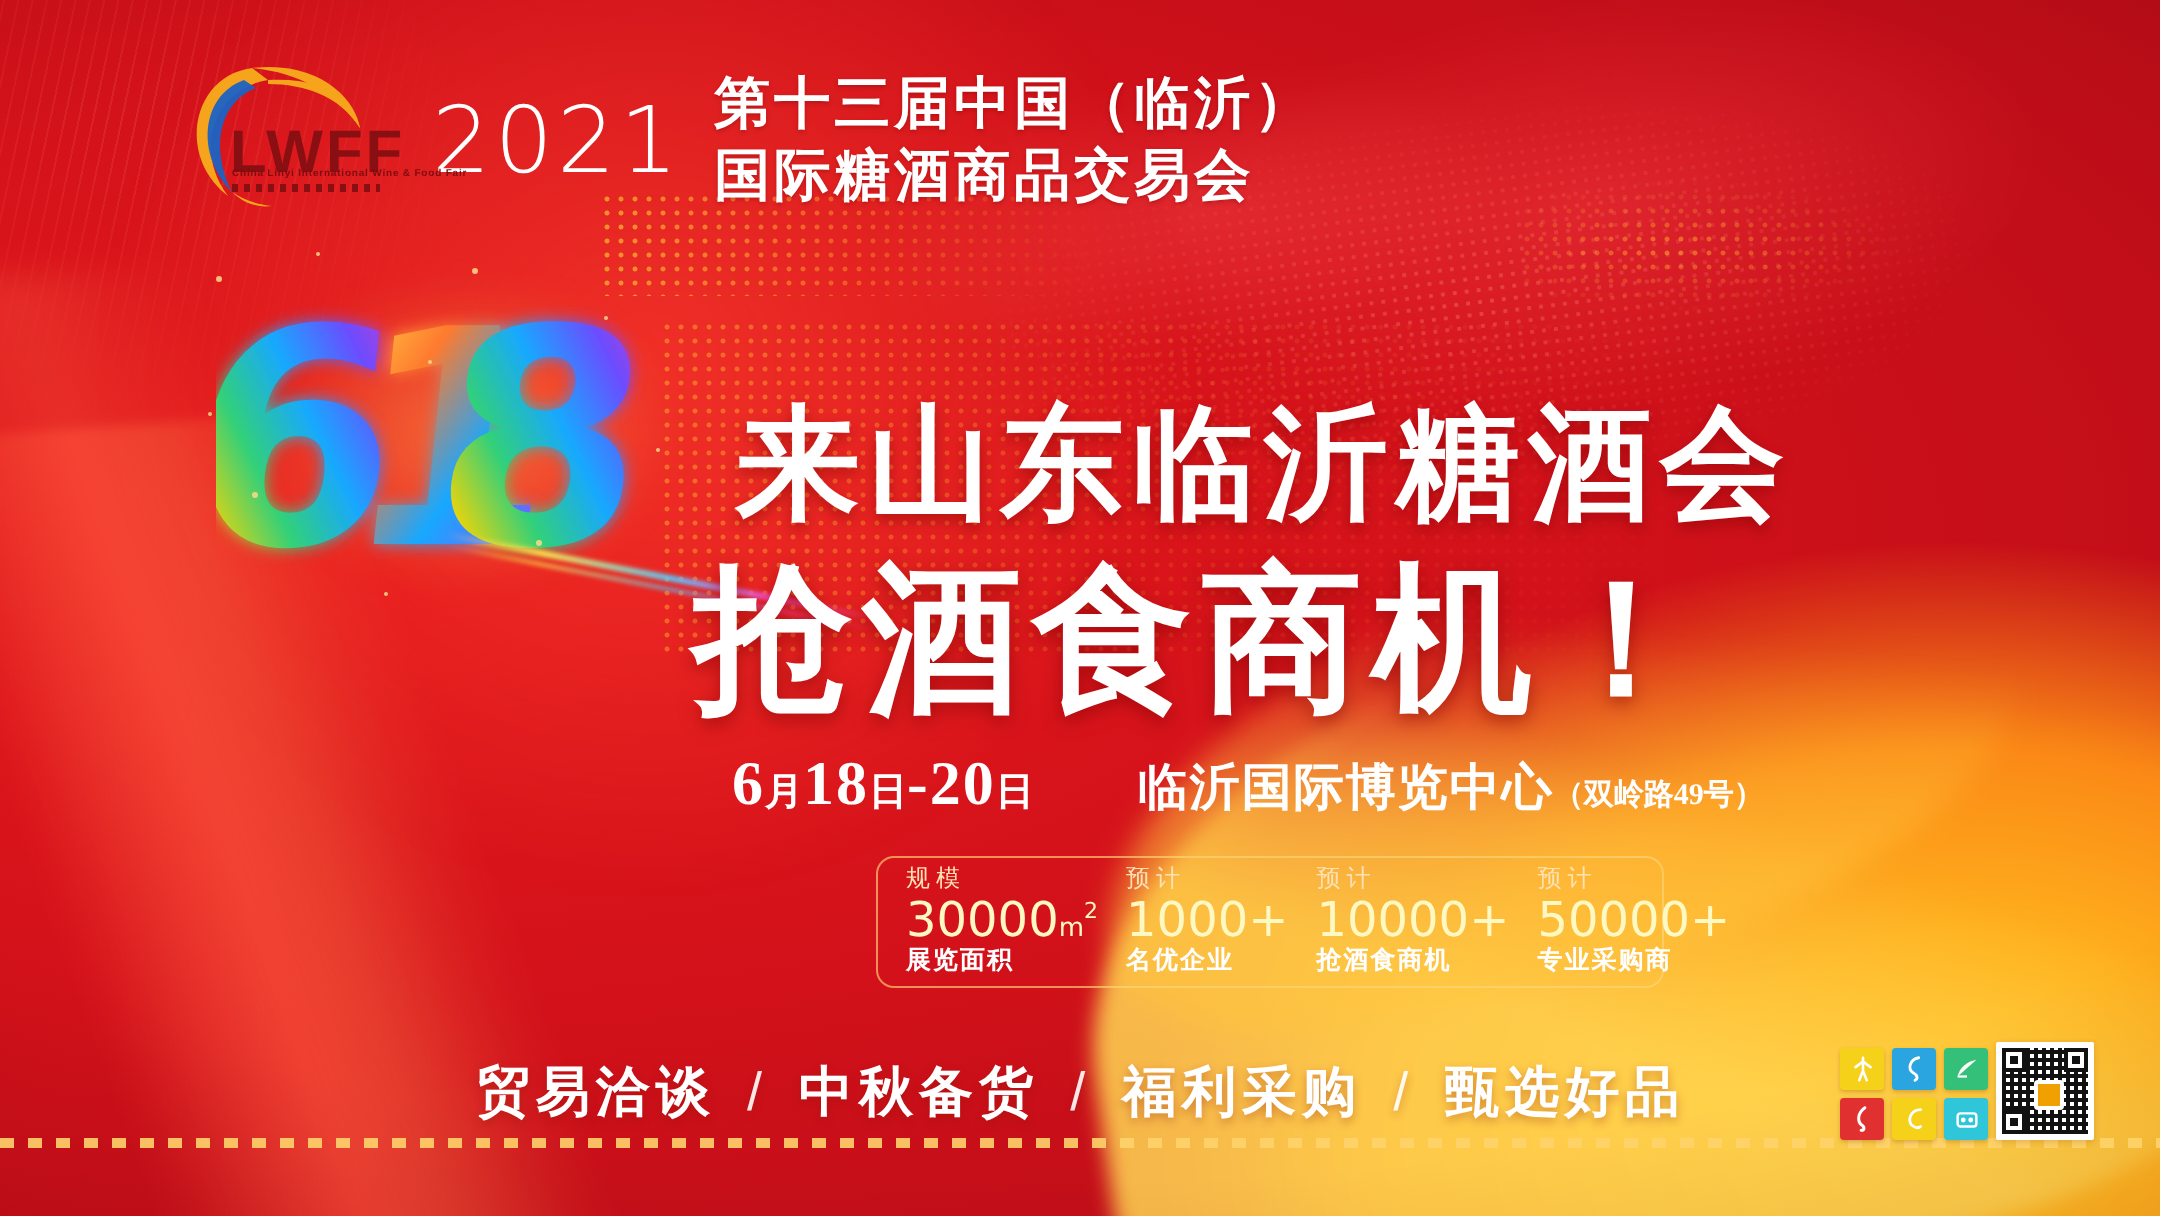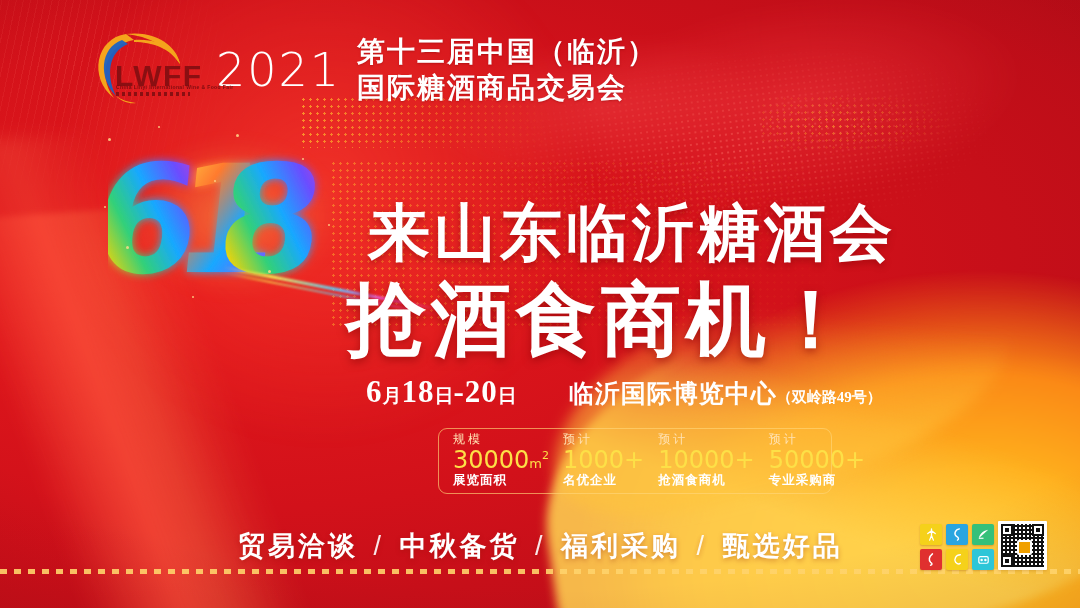--- a/index.html
+++ b/index.html
@@ -113,21 +113,21 @@
   .venue{margin-left:52px;font-size:25px;font-weight:700;letter-spacing:1px;}
   .venue-sm{font-size:15px;font-weight:700;}
 
   
   .stats{position:absolute;left:438px;top:428px;width:394px;height:66px;
     border:1px solid rgba(255,214,120,.65);border-radius:9px;
     display:flex;align-items:flex-end;padding:5px 0 4px 0;}
   .stat{flex:1 1 0;padding-left:14px;color:#ffe9c9;display:flex;flex-direction:column;
     justify-content:center;white-space:nowrap;}
   .stat .lbl{font-size:12px;letter-spacing:3px;color:#ffe2b4;line-height:1.25;}
-  .stat .val{font-size:24px;font-weight:400;color:#fde047;line-height:1.12;letter-spacing:0px;
+  .stat .val{font-size:24px;font-weight:400;color:#fef9c3;line-height:1.12;letter-spacing:0px;
     font-family:"DejaVu Sans",sans-serif;}
   .stat .val sup{font-size:11px;vertical-align:super;}
   .stat .val .unit{font-size:13px;}
   .stat .cap{font-size:12.5px;font-weight:700;color:#fff;letter-spacing:1px;line-height:1.25;}
 
   
   .tagline{position:absolute;left:238px;top:528px;color:#fff;font-size:27px;
     font-weight:700;letter-spacing:3px;white-space:nowrap;
     text-shadow:0 2px 5px rgba(140,20,0,.35);}
   .tagline .sep{font-weight:400;opacity:.9;margin:0 5px;}

